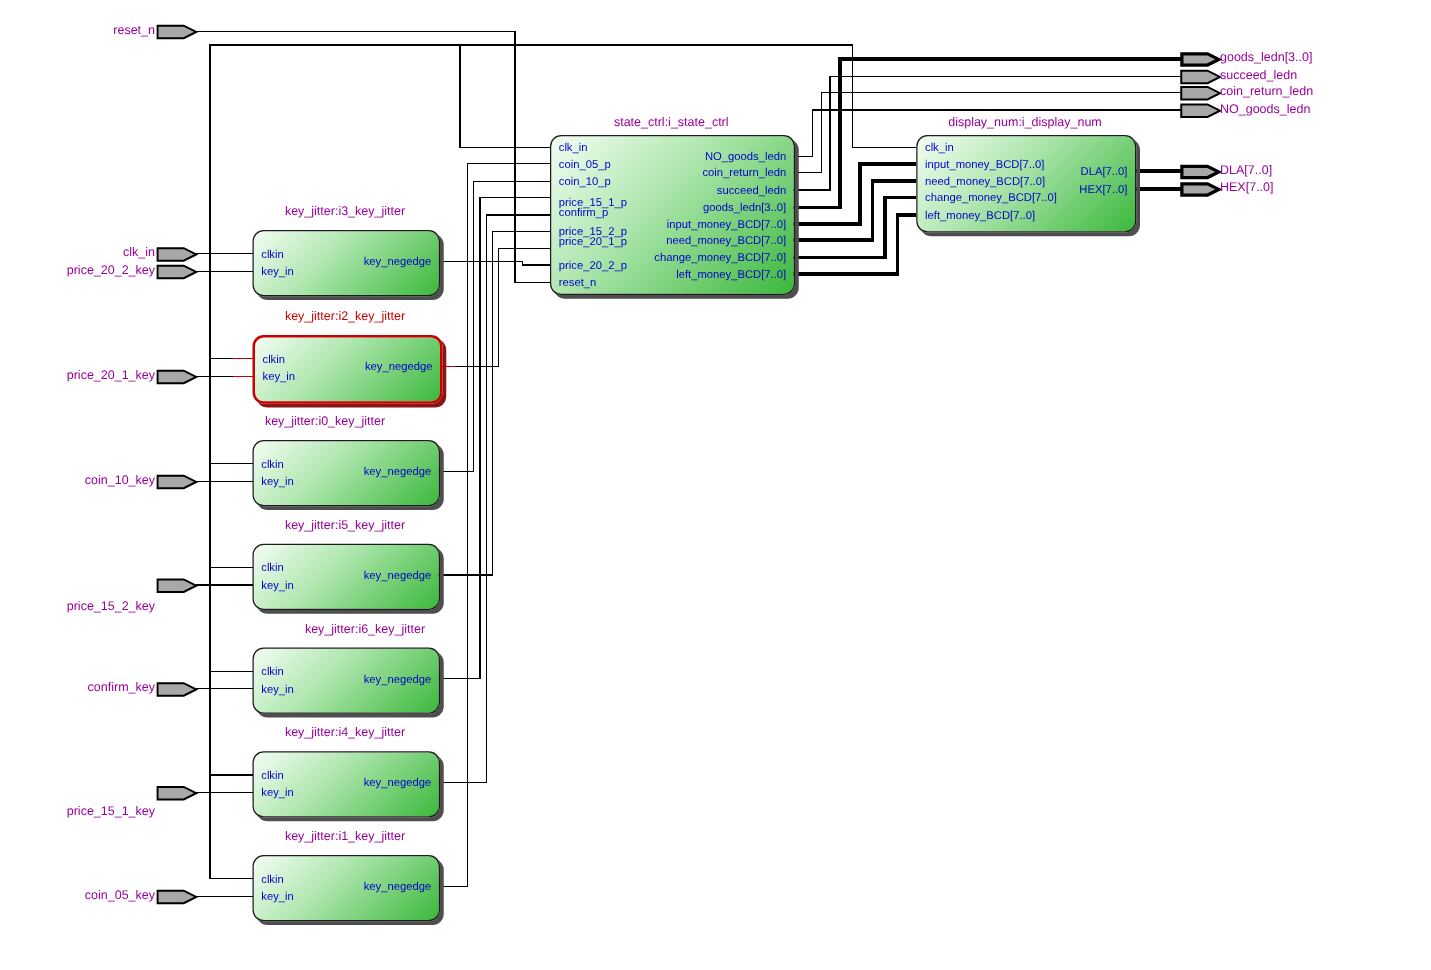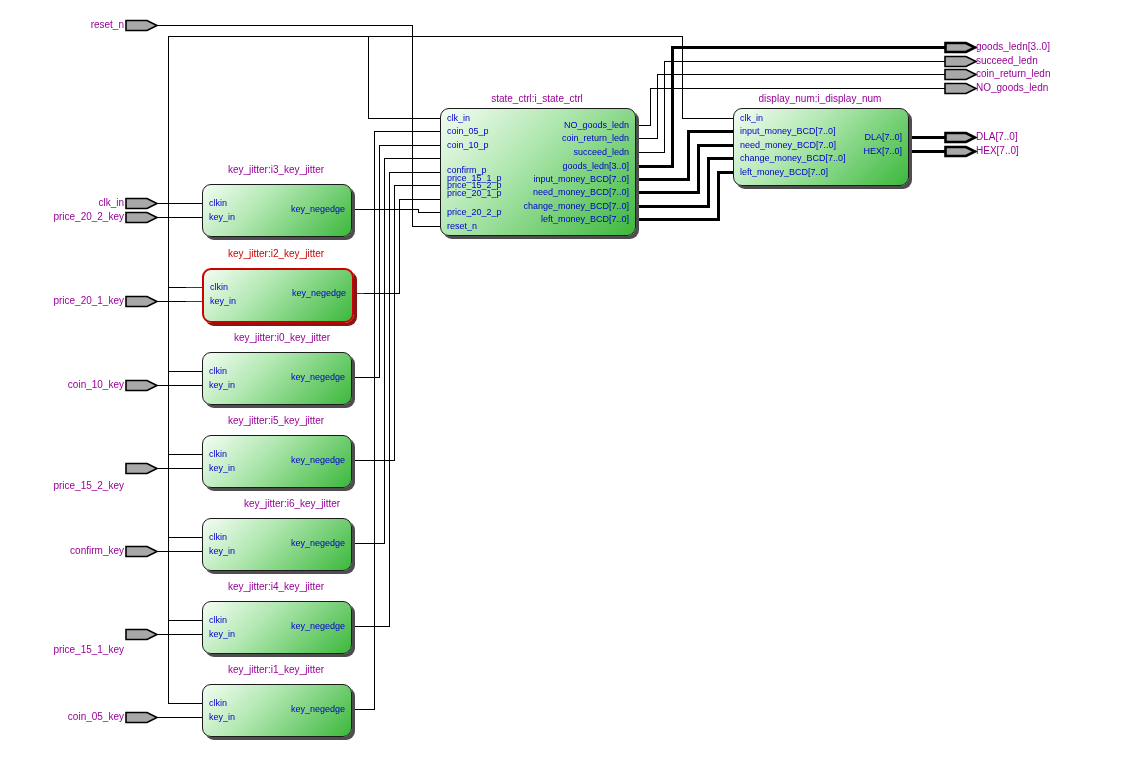--- a/index.html
+++ b/index.html
@@ -161,21 +161,21 @@
     <div class="port pr" style="top:19px">key_negedge</div>
   </div>
 
   <div class="blk-title sel" style="left:202px;top:248px;width:148px">key_jitter:i2_key_jitter</div>
   <div class="blk sel" style="left:202px;top:268px;width:148px;height:51px">
     <div class="port pl" style="top:12px">clkin</div>
     <div class="port pl" style="top:26px">key_in</div>
     <div class="port pr" style="top:18px">key_negedge</div>
   </div>
 
-  <div class="blk-title" style="left:208px;top:332px;width:148px">key_jitter:i0_key_jitter</div>
+  <div class="blk-title" style="left:186px;top:332px;width:148px">key_jitter:i0_key_jitter</div>
   <div class="blk" style="left:202px;top:352px;width:148px;height:51px">
     <div class="port pl" style="top:13px">clkin</div>
     <div class="port pl" style="top:27px">key_in</div>
     <div class="port pr" style="top:19px">key_negedge</div>
   </div>
 
   <div class="blk-title" style="left:202px;top:415px;width:148px">key_jitter:i5_key_jitter</div>
   <div class="blk" style="left:202px;top:435px;width:148px;height:51px">
     <div class="port pl" style="top:13px">clkin</div>
     <div class="port pl" style="top:27px">key_in</div>
@@ -202,21 +202,21 @@
     <div class="port pl" style="top:27px">key_in</div>
     <div class="port pr" style="top:19px">key_negedge</div>
   </div>
 
   <div class="blk-title" style="left:440px;top:93px;width:194px">state_ctrl:i_state_ctrl</div>
   <div class="blk" style="left:440px;top:108px;width:194px;height:126px">
     <div class="port pl" style="top:4px">clk_in</div>
     <div class="port pl" style="top:17px">coin_05_p</div>
     <div class="port pl" style="top:31px">coin_10_p</div>
     <div class="port pl" style="top:56px">confirm_p</div>
-    <div class="port pl" style="top:64px">price_15_1_p</div>
+    <div class="port pl" style="top:48px">price_15_1_p</div>
     <div class="port pl" style="top:71px">price_15_2_p</div>
     <div class="port pl" style="top:79px">price_20_1_p</div>
     <div class="port pl" style="top:98px">price_20_2_p</div>
     <div class="port pl" style="top:112px">reset_n</div>
     <div class="port pr" style="top:11px">NO_goods_ledn</div>
     <div class="port pr" style="top:24px">coin_return_ledn</div>
     <div class="port pr" style="top:38px">succeed_ledn</div>
     <div class="port pr" style="top:52px">goods_ledn[3..0]</div>
     <div class="port pr" style="top:65px">input_money_BCD[7..0]</div>
     <div class="port pr" style="top:78px">need_money_BCD[7..0]</div>

